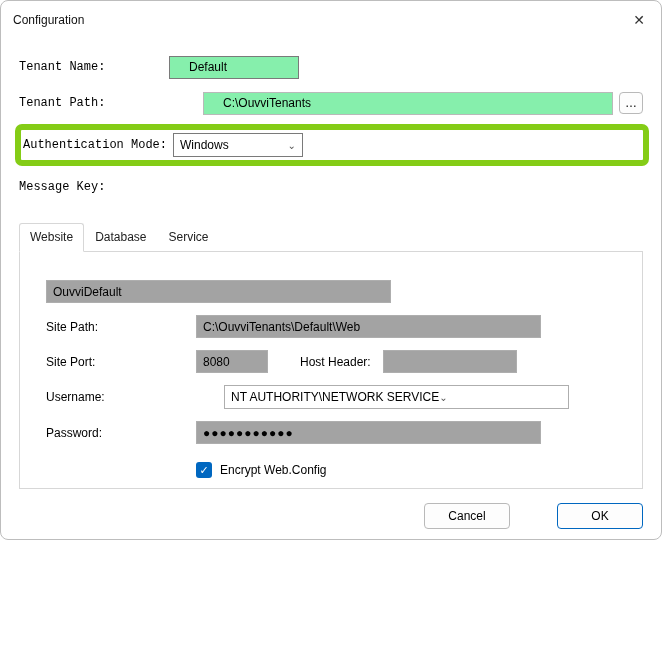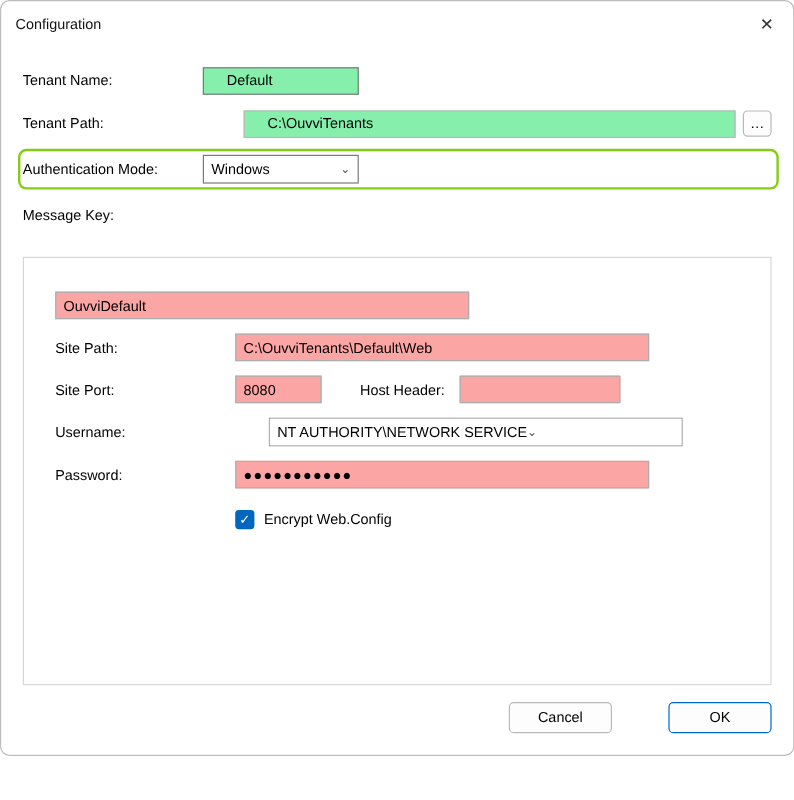--- a/index.html
+++ b/index.html
@@ -5,21 +5,21 @@
   * { box-sizing: border-box; }
   html, body {
     margin: 0; padding: 0;
     width: 662px; height: 667px;
     font-family: "Segoe UI", Tahoma, sans-serif;
     font-size: 12px;
     color: #000;
     background: #fff;
   }
   .window {
-    width: 662px; height: 630px;
+    width: 662px; height: 540px;
     border: 1px solid #bdbdbd;
     border-radius: 8px;
     background: #fff;
     overflow: hidden;
     display: flex;
     flex-direction: column;
   }
   .titlebar {
     display: flex;
     align-items: center;
@@ -44,20 +44,21 @@
   .row {
     display: flex;
     align-items: center;
     margin: 6px 0;
     min-height: 24px;
   }
   .lbl {
     width: 150px;
     font-size: 12px;
     color: #000;
+    font-family: Liberation Mono, monospace;
   }
   .row input[type=text], .row input.text {
     height: 23px;
     border: 1px solid #7a7a7a;
     padding: 2px 19px;
     font-size: 12px;
     background: #86efac;
     font-family: inherit;
   }
   .row input.light { border-color: #b9b9b9; }
@@ -67,21 +68,21 @@
     width: 24px; height: 22px;
     margin-left: 6px;
     border: 1px solid #b9b9b9;
     border-radius: 4px;
     background: #fdfdfd;
     display: flex; align-items: center; justify-content: center;
     font-size: 12px;
     cursor: default;
   }
   .auth-row-hl {
-    border: 2px solid #84cc16;
+    border: 6px solid #84cc16;
     border-radius: 7px;
     padding: 3px 6px 3px 2px;
     margin: 3px -6px 3px -4px;
   }
   .auth-select {
     width: 130px; height: 24px;
     border: 1px solid #7a7a7a;
     background: #fff;
     display: flex; align-items: center;
     justify-content: space-between;
@@ -133,21 +134,21 @@
   .wlbl {
     width: 150px;
     font-size: 12px;
   }
   .wrow input[type=text], .wrow input[type=password] {
     height: 23px;
     border: 1px solid #aeaeae;
     padding: 2px 6px;
     font-size: 12px;
     font-family: inherit;
-    background: #fca5a5;
+    background: #a3a3a3;
   }
   .sitefield { width: 345px; }
   .portfield { width: 72px; }
   .hosthdr-lbl { margin: 0 12px 0 32px; font-size: 12px; }
   .hosthdr-field { width: 134px; }
   .user-select {
     width: 345px; height: 24px;
     border: 1px solid #aeaeae;
     display: flex; align-items: center;
     justify-content: flex-start;
@@ -219,20 +220,25 @@
         <span>Windows</span>
         <span class="chev">⌄</span>
       </div>
     </div>
 
     <div class="row">
       <span class="lbl">Message Key:</span>
     </div>
 
     <div class="tabs-wrap">
+      <div class="tabstrip">
+        <div class="tab active"><span>Website</span></div>
+        <div class="tab"><span>Database</span></div>
+        <div class="tab"><span>Service</span></div>
+      </div>
 
       <div class="tabpanel">
 
         <div class="wrow">
           <input class="sitefield" type="text" value="OuvviDefault" style="">
         </div>
 
         <div class="wrow">
           <span class="wlbl">Site Path:</span>
           <input class="sitefield ro" type="text" readonly="" value="C:\OuvviTenants\Default\Web" style="">

